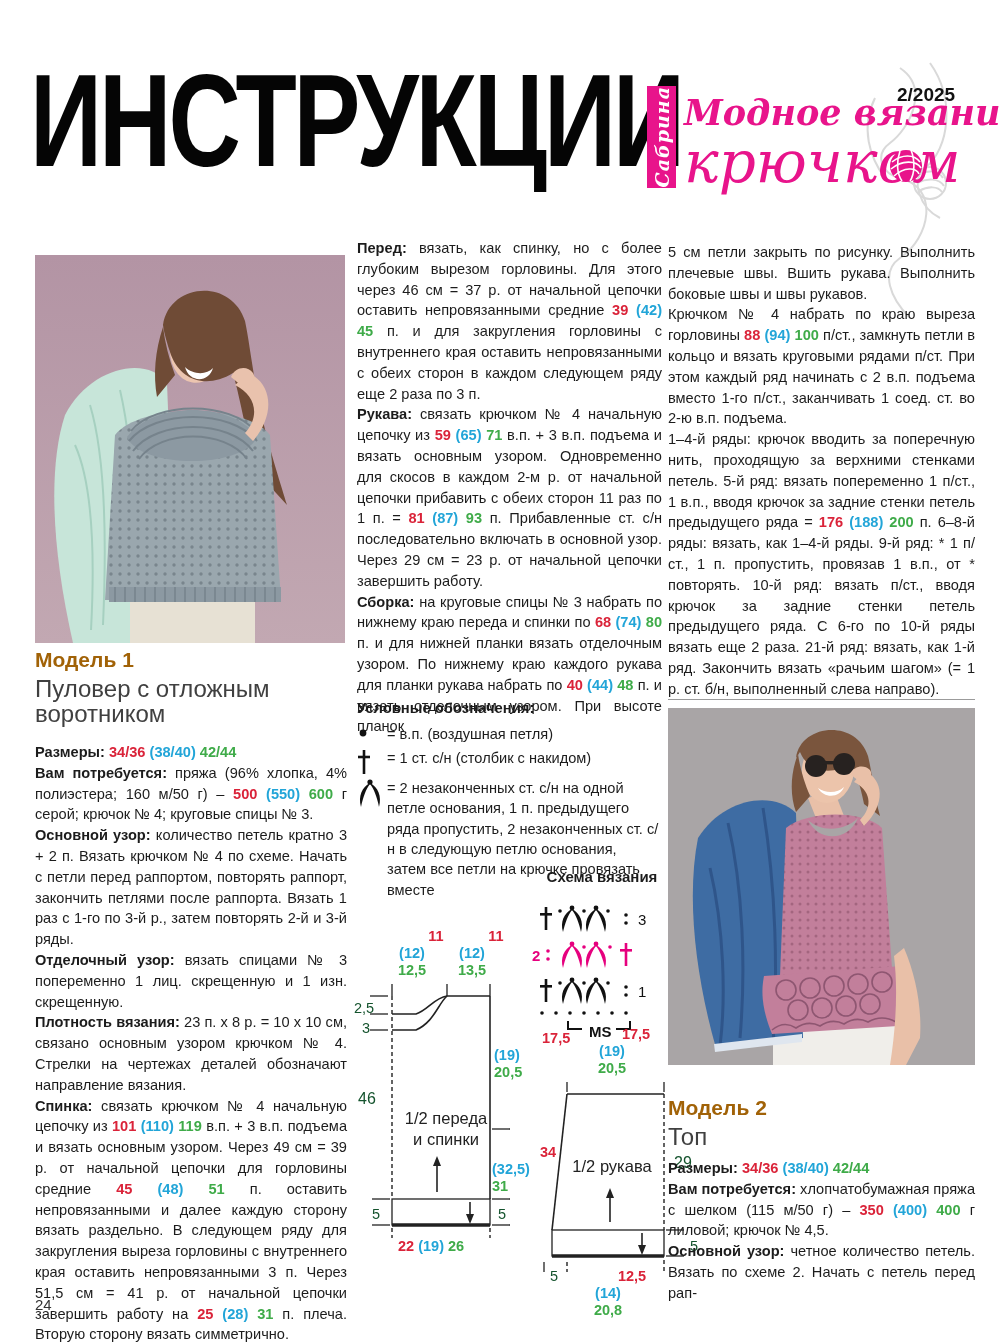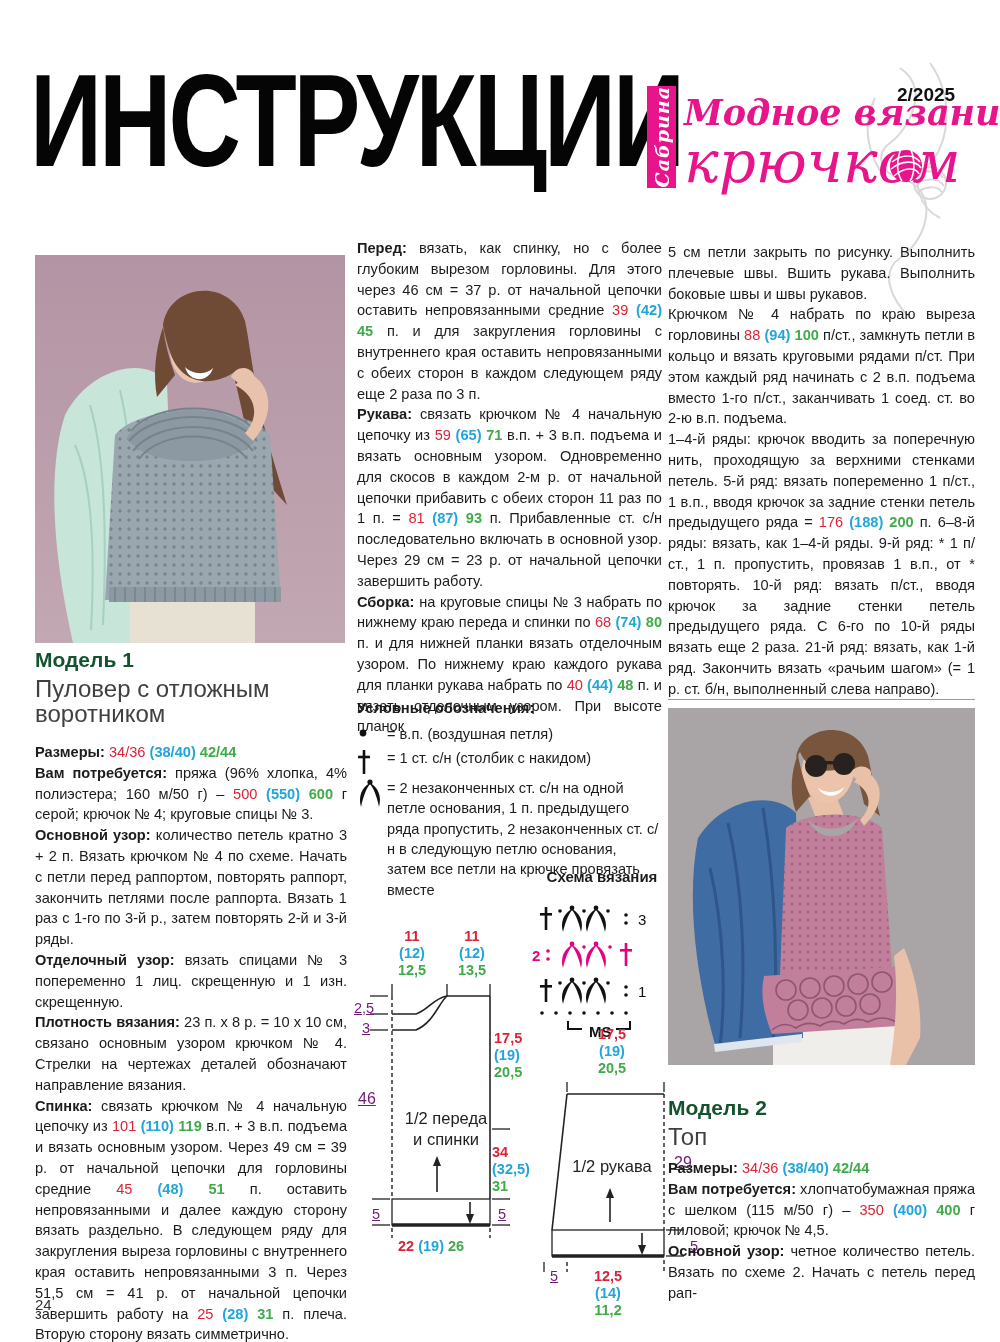--- a/index.html
+++ b/index.html
@@ -35,41 +35,41 @@
     position:absolute;left:684px;top:128px;font-family:"DejaVu Serif",serif;
     font-style:italic;font-weight:normal;color:var(--mag);font-size:58px;white-space:nowrap;
   }
   .issue{position:absolute;left:897px;top:84px;font-size:19px;font-weight:bold;color:#111;}
   .sketch{position:absolute;left:780px;top:58px;pointer-events:none;}
   .yarnball{position:absolute;left:886px;top:146px;}
   
   .col{position:absolute;font-size:14.6px;line-height:20.8px;text-align:justify;}
   .col p{margin:0;}
   .run-b{font-weight:bold;}
-  .run-r{color:var(--red);font-weight:normal;}
+  .run-r{color:var(--red);font-weight:bold;}
   .run-c{color:var(--cyan);font-weight:bold;}
   .run-g{color:var(--green);font-weight:bold;}
-  .h-model{position:absolute;font-size:21px;font-weight:bold;color:#14532d;}
+  .h-model{position:absolute;font-size:21px;font-weight:bold;color:#a16207;}
   .h-sub{position:absolute;font-size:24px;color:#404040;line-height:25px;}
   .pgnum{position:absolute;left:35px;top:1296px;font-size:15px;color:#333;}
   .rule3{position:absolute;left:668px;top:699px;width:307px;height:1px;background:#9b9b9b;}
   
   .legend{position:absolute;left:357px;top:698px;width:302px;font-size:14.6px;line-height:20.4px;}
   .legend h4{font-size:14.8px;margin-bottom:6px;}
   .leg-row{display:flex;align-items:flex-start;margin-bottom:3px;}
   .leg-sym{width:30px;flex:0 0 30px;padding-top:1px;}
   .leg-txt{flex:1;text-align:left;}
   
   .chart{position:absolute;left:532px;top:868px;width:140px;}
   .chart h4{font-size:15px;text-align:center;margin-bottom:10px;}
   
   .schem{position:absolute;font-size:14.5px;}
   .stack{position:absolute;display:flex;flex-direction:column;align-items:center;line-height:17px;font-weight:bold;}
-  .stack .v-r{color:var(--red);} .stack .v-c{color:var(--cyan);} .stack .v-g{color:var(--green);}
-  .m-plain{position:absolute;color:#701a75;text-decoration:underline;}
+  .stack .v-r{color:var(--red);margin-left:48px;} .stack .v-c{color:var(--cyan);} .stack .v-g{color:var(--green);}
+  .m-plain{position:absolute;color:#14532d;}
   .schem-name{position:absolute;font-size:16.5px;color:#222;text-align:center;line-height:21px;}
   .bot-line{position:absolute;font-weight:bold;white-space:nowrap;}
   .bot-line .v-r{color:var(--red);} .bot-line .v-c{color:var(--cyan);} .bot-line .v-g{color:var(--green);}
   svg{display:block;}
   .k{stroke:#222;fill:none;stroke-width:1.6;}
   .kd{stroke:#222;fill:none;stroke-width:1.4;stroke-dasharray:4 3;}
   .kt{stroke:#222;fill:none;stroke-width:1.3;}
   .kb{stroke:#222;fill:none;stroke-width:3.4;}
 </style>
 </head>
@@ -359,21 +359,21 @@
       <line x1="100" y1="151" x2="100" y2="167" class="k"></line>
         <polygon points="100,173 96,163 104,163" fill="#222"></polygon>
     </svg>
     <div class="schem-name" style="left:30px;top:130px;width:80px">1/2 рукава</div>
     <span class="m-plain" style="left:132px;top:128px;font-size:16px">29</span>
     <span class="m-plain" style="left:148px;top:212px">5</span>
     <span class="m-plain" style="left:8px;top:242px">5</span>
     <div class="stack" style="left:36px;top:242px;width:60px">
       <span class="v-r">12,5</span>
       <span class="v-c">(14)</span>
-      <span class="v-g">11,2</span>
+      <span class="v-g">20,8</span>
     </div>
   </div>
 
   <svg style="position:absolute;left:668px;top:708px" width="307" height="357" viewBox="0 0 307 357">
     <defs>
       <pattern id="mesh2" width="8" height="8" patternUnits="userSpaceOnUse">
         <rect width="8" height="8" fill="#c27f9b"></rect>
           <circle cx="4" cy="4" r="1.5" fill="#a3657f"></circle>
       </pattern>
     </defs>

